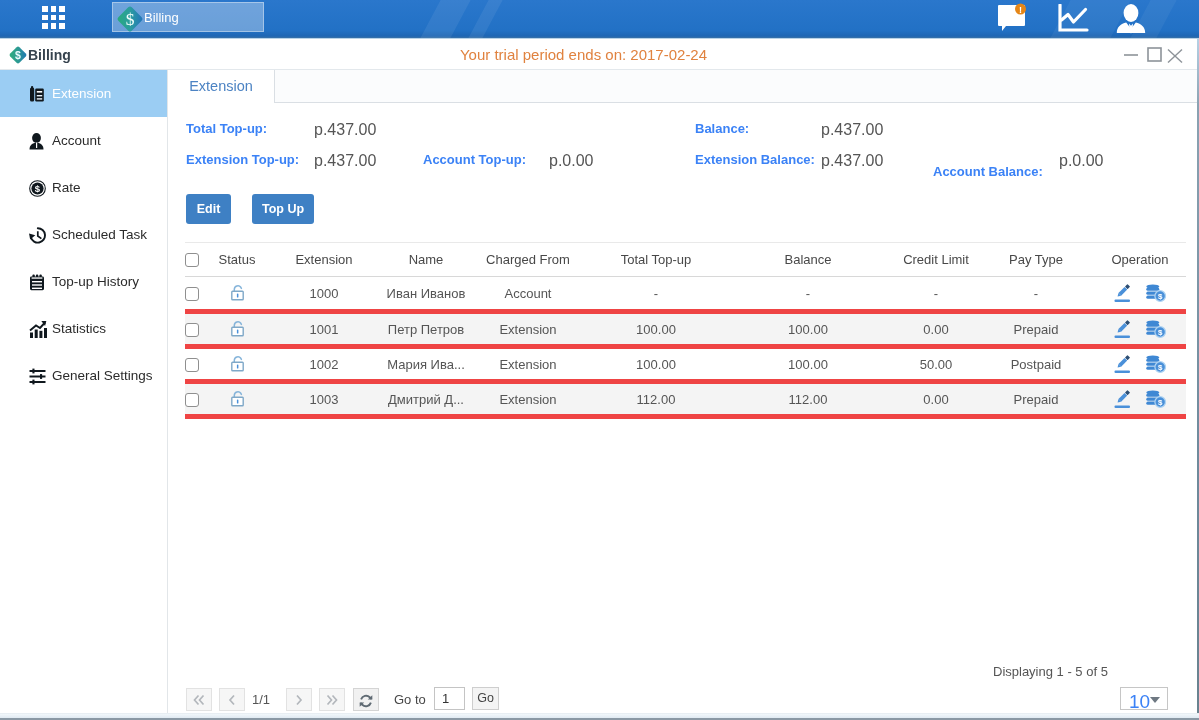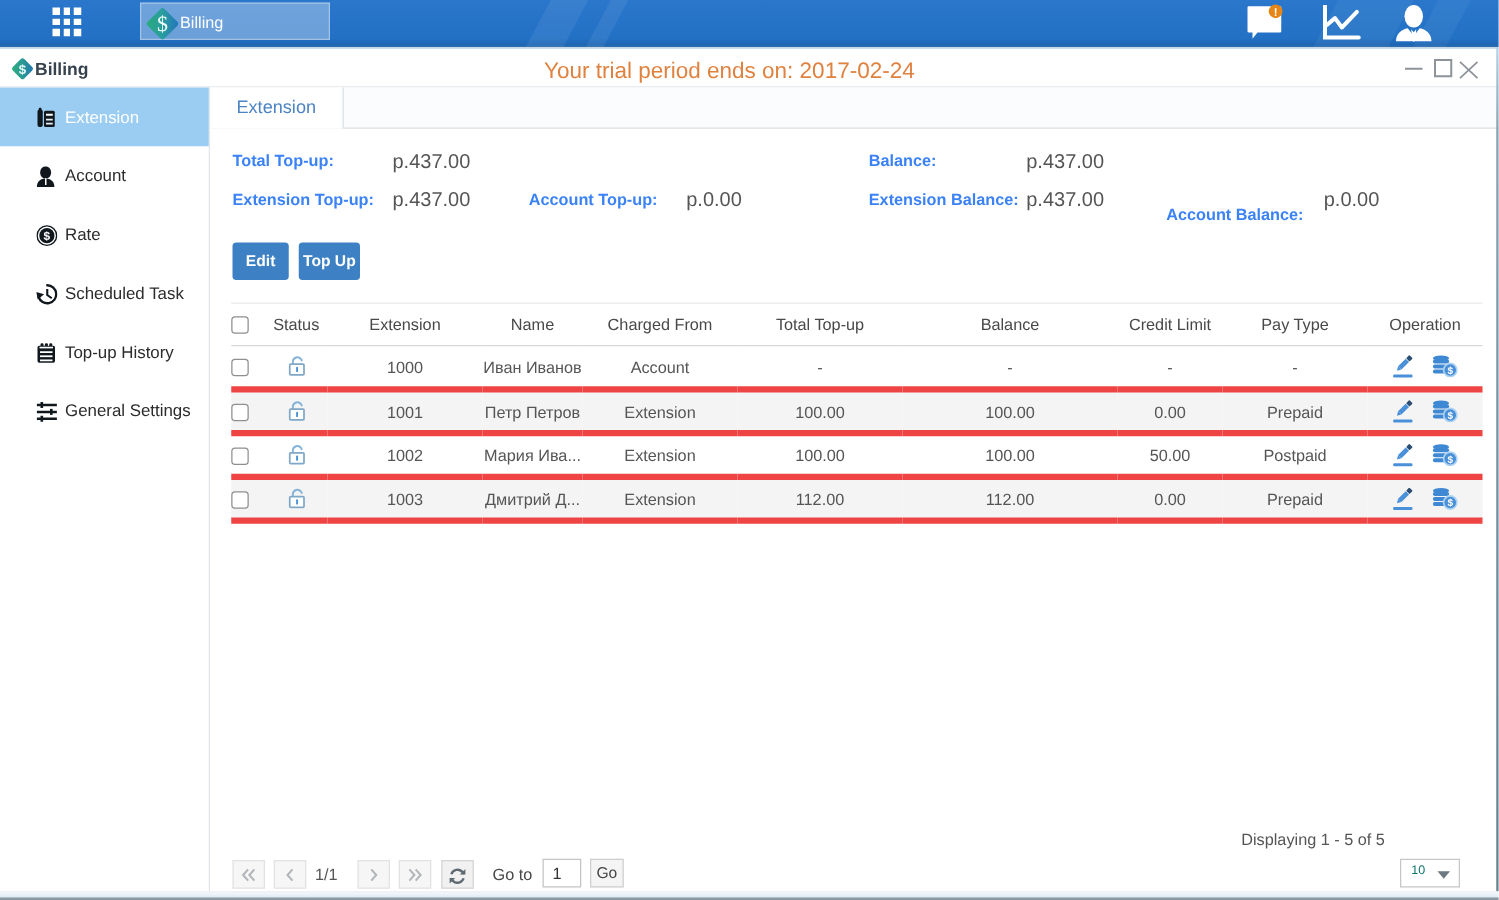--- a/index.html
+++ b/index.html
@@ -13,21 +13,21 @@
 .gridicon i { position:absolute; width:5.5px; height:5.5px; background:#fff; }
 .apptab { position:absolute; left:112px; top:2px; width:152px; height:30px;
   background:rgba(255,255,255,0.33); border:1px solid rgba(255,255,255,0.38); }
 .apptab .txt { position:absolute; left:31px; top:7px; color:#fff; font-size:13px; }
 .topicons { position:absolute; top:0; }
 
 .titlebar { position:absolute; left:0; top:38px; width:1199px; height:32px; background:#fff;
   border-top:1px solid #b9d3e8; border-bottom:1px solid #e3e8ec; }
 .titlebar .tdiamond { position:absolute; left:8px; top:6px; }
 .titlebar .ttl { position:absolute; left:28px; top:8px; font-size:14px; font-weight:bold; color:#36434e; }
-.trial { position:absolute; left:0; right:32px; top:7px; text-align:center; font-size:18px; color:#e0823f; }
+.trial { position:absolute; left:0; right:32px; top:7px; text-align:center; font-size:15px; color:#e0823f; }
 .wbtn { position:absolute; top:0; color:#8d9399; }
 
 .sidebar { position:absolute; left:0; top:70px; width:168px; height:643px; background:#fff;
   border-right:1px solid #e2e6e9; }
 .mitem { position:relative; height:47px; }
 .mitem .ic { position:absolute; left:29px; top:50%; margin-top:-8px; }
 .mitem .lb { position:absolute; left:52px; top:50%; margin-top:-8px; font-size:13.5px; color:#2b2b2b; line-height:16px; white-space:nowrap; }
 .mitem.sel { background:#9bcdf3; }
 .mitem.sel .lb { color:#fff; }
 
@@ -58,21 +58,21 @@
 .pgbtn { position:absolute; top:688px; width:26px; height:23px; background:#f6f6f6;
   border:1px solid #e2e2e2; text-align:center; }
 .pgbtn svg { margin-top:5px; }
 .pgtxt { position:absolute; font-size:13px; color:#555; white-space:nowrap; }
 .goinput { position:absolute; left:434px; top:687px; width:31px; height:23px; border:1px solid #c4c4c4;
   background:#fff; font-size:13px; color:#333; padding-left:7px; line-height:21px; }
 .gobtn { position:absolute; left:472px; top:687px; width:27px; height:23px; background:#f4f4f4;
   border:1px solid #cecece; text-align:center; line-height:21px; font-size:12.5px; color:#444; }
 .ddl { position:absolute; left:1120px; top:687px; width:48px; height:23px; border:1px solid #c6c6c6;
   background:#fff; }
-.ddl .n { position:absolute; left:8px; top:3px; font-size:10px; color:#0f766e; }
+.ddl .n { position:absolute; left:8px; top:3px; font-size:19px; color:#3b82f6; }
 .ddl .tri { position:absolute; right:7px; top:9px; width:0; height:0;
   border-left:5px solid transparent; border-right:5px solid transparent; border-top:6px solid #6e7882; }
 .bottomstrip { position:absolute; left:0; top:713px; width:1199px; height:7px;
   background:linear-gradient(180deg,#f2f7fb, #dfe9f1 70%); border-top:1px solid #e8eef3; }
 .bottomstrip:after { content:""; position:absolute; left:0; bottom:0; width:100%; height:2px; background:#8a98a4; }
 </style>
 
 <div class="topbar">
   <div class="streak" style="left:430px; top:-5px; width:30px; height:50px;"></div>
   <div class="streak" style="left:478px; top:-5px; width:14px; height:50px;"></div>
@@ -187,20 +187,31 @@
       <rect x="6.9" y="0.5" width="2.4" height="4.4" rx="1" fill="#10181e"></rect>
       <rect x="10.4" y="0.5" width="2.4" height="4.4" rx="1" fill="#10181e"></rect>
       <rect x="2.6" y="3.4" width="10.8" height="1.3" fill="#fff"></rect>
       <rect x="3" y="7" width="10" height="1.4" fill="#fff"></rect>
       <rect x="3" y="10.3" width="10" height="1.4" fill="#fff"></rect>
       <rect x="3" y="13.6" width="10" height="1.4" fill="#fff"></rect>
     </svg>
     <div class="lb">Top-up History</div>
   </div>
   <div class="mitem">
+    <svg class="ic" width="18" height="17" viewBox="0 0 18 17">
+      <rect x="1" y="11.5" width="3" height="5.5" fill="#10181e"></rect>
+      <rect x="5.7" y="8.5" width="3" height="8.5" fill="#10181e"></rect>
+      <rect x="10.4" y="9.8" width="3" height="7.2" fill="#10181e"></rect>
+      <rect x="15" y="7" width="3" height="10" fill="#10181e"></rect>
+      <path d="M1 9.5 L7 4.5 L11 7 L16 1.5" fill="none" stroke="#10181e" stroke-width="1.9"></path>
+      <path d="M12.3 0 h5 l-1.2 5 z" fill="#10181e"></path>
+    </svg>
+    <div class="lb">Statistics</div>
+  </div>
+  <div class="mitem">
     <svg class="ic" width="17" height="17" viewBox="0 0 17 17">
       <line x1="0.5" y1="3" x2="16.5" y2="3" stroke="#10181e" stroke-width="2"></line>
       <line x1="0.5" y1="8.5" x2="16.5" y2="8.5" stroke="#10181e" stroke-width="2"></line>
       <line x1="0.5" y1="14" x2="16.5" y2="14" stroke="#10181e" stroke-width="2"></line>
       <rect x="3.4" y="0.6" width="2.1" height="4.8" fill="#10181e"></rect>
       <rect x="11" y="6.1" width="2.1" height="4.8" fill="#10181e"></rect>
       <rect x="3.4" y="11.6" width="2.1" height="4.8" fill="#10181e"></rect>
     </svg>
     <div class="lb">General Settings</div>
   </div>
@@ -218,21 +229,21 @@
 <div class="lbl" style="left:186px; top:152px;">Extension Top-up:</div>
 <div class="val" style="left:314px; top:152px;">р.437.00</div>
 <div class="lbl" style="left:423px; top:152px;">Account Top-up:</div>
 <div class="val" style="left:549px; top:152px;">р.0.00</div>
 <div class="lbl" style="left:695px; top:152px;">Extension Balance:</div>
 <div class="val" style="left:821px; top:152px;">р.437.00</div>
 <div class="lbl" style="left:933px; top:152px;margin-top:12px;">Account Balance:</div>
 <div class="val" style="left:1059px; top:152px;">р.0.00</div>
 
 <div class="btn" style="left:186px; width:45px;">Edit</div>
-<div class="btn" style="left:239px; width:49px;">Top Up</div>
+<div class="btn" style="left:252px; width:62px;">Top Up</div>
 
 <svg width="0" height="0" style="position:absolute">
   <defs>
     <g id="lockopen">
       <path d="M4.3 8.2 V6.4 a3.6 3.6 0 0 1 6.5 -2.1 l0.6 1.1" fill="none" stroke="#85b4da" stroke-width="1.5" stroke-linecap="round"></path>
       <rect x="1.8" y="8.2" width="11.4" height="8.6" rx="0.8" fill="#fff" stroke="#7fa8c8" stroke-width="1.4"></rect>
       <rect x="6.9" y="10.4" width="1.5" height="4.2" rx="0.7" fill="#4a90d9"></rect>
     </g>
     <g id="lockclosed">
       <path d="M4.4 8 V5.8 a3.4 3.4 0 0 1 6.8 0 V8" fill="none" stroke="#5a7fa3" stroke-width="1.9"></path>

